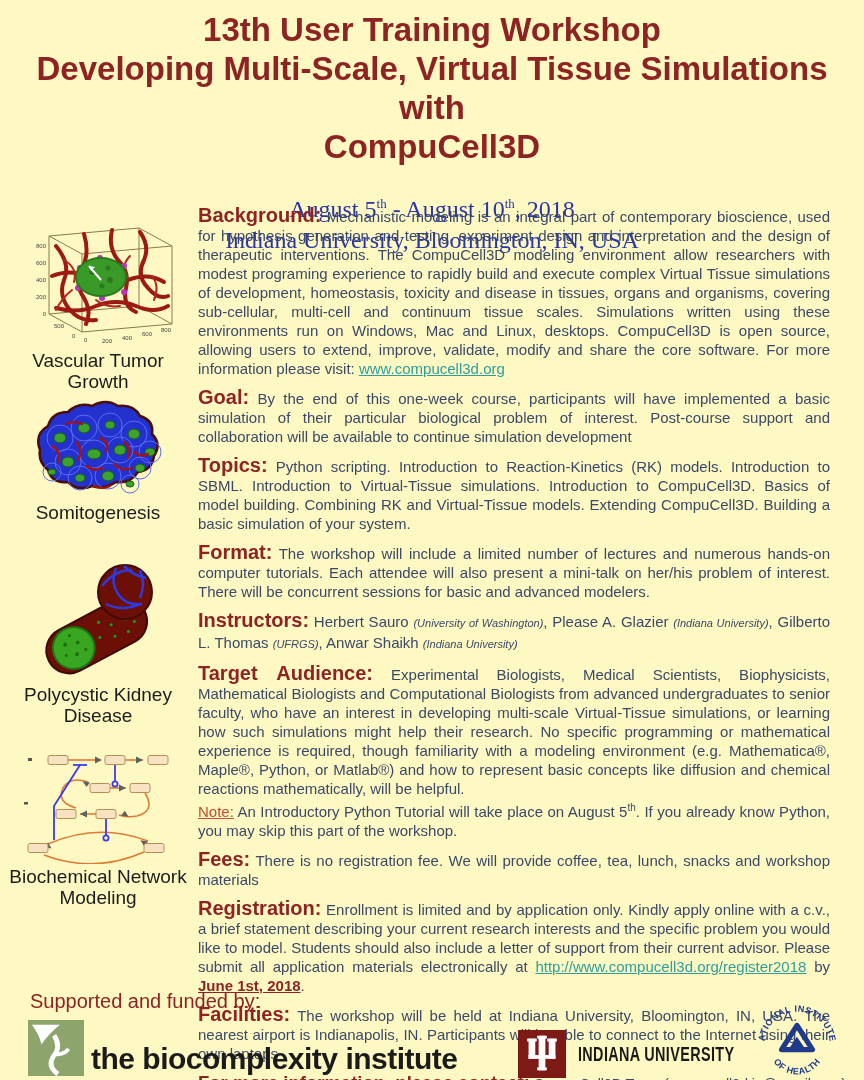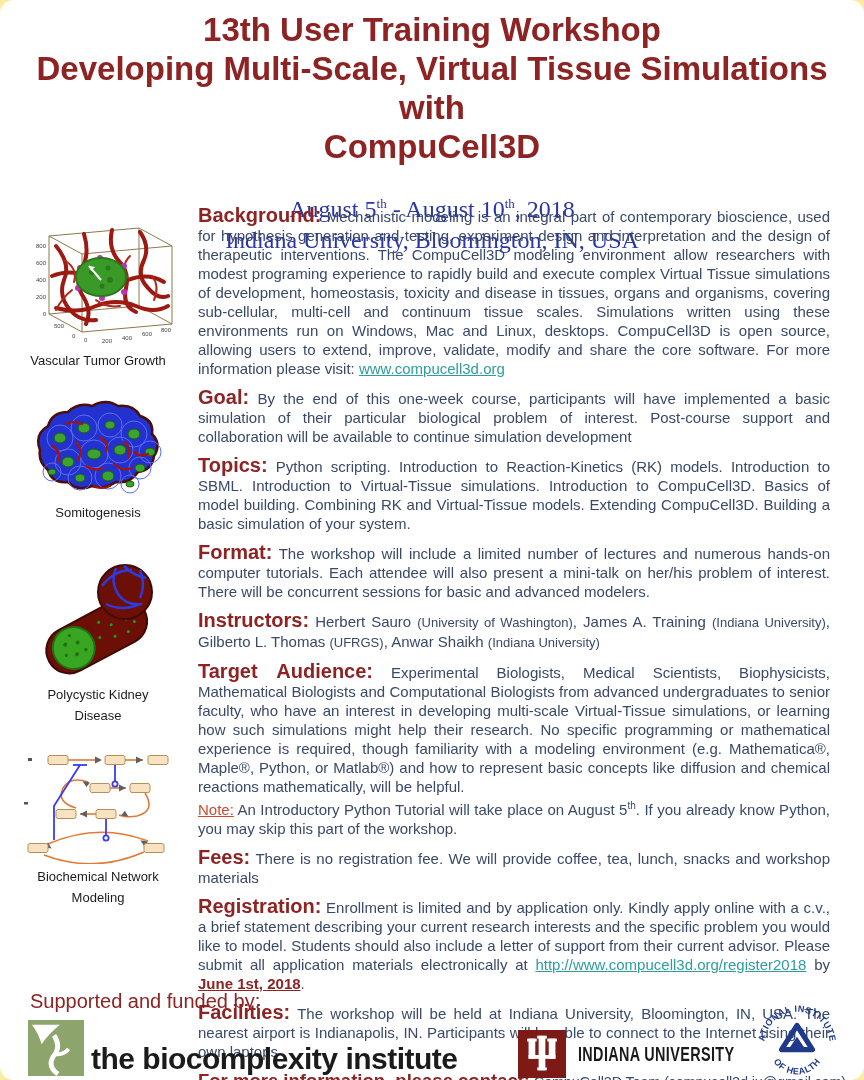--- a/index.html
+++ b/index.html
@@ -1,39 +1,39 @@
 <!DOCTYPE html>
 <html><head>
 <meta charset="utf-8">
 <style>
   * { margin:0; padding:0; box-sizing:border-box; }
   html,body { width:864px; }
   body { font-family:"Liberation Sans", sans-serif; background:#FAECA3; }
-  .page { position:relative; width:864px; height:1080px; background:#ffffff; overflow:hidden;border-radius:14px; }
+  .page { position:relative; width:864px; height:1080px; background:#fef9c3; overflow:hidden; }
 
   
   .title { margin-top:10px; text-align:center; color:#8E2323; font-weight:bold;
            font-size:33px; line-height:39px; }
   .dates { margin-top:22px; text-align:center; color:#2A35A8; font-size:24px; line-height:31px;font-family:Liberation Serif, serif; }
   .dates sup { font-size:13px; }
 
   
   .fig { position:absolute; left:4px; width:188px; text-align:center; }
-  .fig .cap { color:#1C1C1C; font-size:13px; line-height:21px; margin-top:2px; }
+  .fig .cap { color:#1C1C1C; font-size:19px; line-height:21px; margin-top:2px; }
   .fig svg { display:block; margin:0 auto; }
 
   
   .main { position:absolute; left:198px; top:206px; width:648px; color:#3A4968;
           font-size:15px; line-height:19px; }
   .main p { margin:0 16px 10px 0; text-align:justify; }
   .h { color:#8E2323; font-weight:bold; font-size:20px; }
   .lnk { color:#2E9D9D; text-decoration:underline; cursor:pointer; }
   .deadline { color:#8E2323; font-weight:bold; text-decoration:underline; }
   .note-label { color:#C84B2F; text-decoration:underline; }
-  .aff { font-size:13px; }
+  .aff { font-size:11px;font-style:italic; }
   sup.s { font-size:10px; }
   .contact-line { white-space:nowrap; }
   .contact-line .h { font-size:18.5px; }
   .contact-line .cbody { font-size:14.5px; letter-spacing:-0.2px; }
 
   
   .footer-label { position:absolute; left:30px; top:990px; color:#8E2323; font-size:20px; }
   .bio-logo { position:absolute; left:28px; top:1020px; display:flex; align-items:flex-end; }
   .bio-text { color:#1B1B1B; font-size:30px; font-weight:600; letter-spacing:-0.5px; margin-left:7px; }
   .iu-logo { position:absolute; left:518px; top:1030px; display:flex; align-items:center; }
@@ -256,21 +256,21 @@
   <div class="main">
 
     <p><span class="h">Background:</span><span> Mechanistic modeling is an integral part of contemporary bioscience, used for hypothesis generation and testing, experiment design and interpretation and the design of therapeutic interventions. The CompuCell3D modeling environment allow researchers with modest programing experience to rapidly build and execute complex Virtual Tissue simulations of development, homeostasis, toxicity and disease in tissues, organs and organisms, covering sub-cellular, multi-cell and continuum tissue scales. Simulations written using these environments run on Windows, Mac and Linux, desktops. CompuCell3D is open source, allowing users to extend, improve, validate, modify and share the core software. For more information please visit: </span><span class="lnk">www.compucell3d.org</span></p>
 
     <p><span class="h">Goal:</span><span> By the end of this one-week course, participants will have implemented a basic simulation of their particular biological problem of interest. Post-course support and collaboration will be available to continue simulation development</span></p>
 
     <p><span class="h">Topics:</span><span> Python scripting. Introduction to Reaction-Kinetics (RK) models. Introduction to SBML. Introduction to Virtual-Tissue simulations. Introduction to CompuCell3D. Basics of model building. Combining RK and Virtual-Tissue models. Extending CompuCell3D. Building a basic simulation of your system.</span></p>
 
     <p><span class="h">Format:</span><span> The workshop will include a limited number of lectures and numerous hands-on computer tutorials. Each attendee will also present a mini-talk on her/his problem of interest. There will be concurrent sessions for basic and advanced modelers.</span></p>
 
-    <p><span class="h">Instructors:</span><span> Herbert Sauro </span><span class="aff">(University of Washington)</span><span>, </span><span>James A. Training </span><span class="aff">(Indiana University)</span><span>, </span><span>Gilberto L. Thomas </span><span class="aff">(UFRGS)</span><span>, </span><span>Anwar Shaikh </span><span class="aff">(Indiana University)</span></p>
+    <p><span class="h">Instructors:</span><span> Herbert Sauro </span><span class="aff">(University of Washington)</span><span>, </span><span>Please A. Glazier </span><span class="aff">(Indiana University)</span><span>, </span><span>Gilberto L. Thomas </span><span class="aff">(UFRGS)</span><span>, </span><span>Anwar Shaikh </span><span class="aff">(Indiana University)</span></p>
 
     <p><span class="h">Target Audience:</span><span> Experimental Biologists, Medical Scientists, Biophysicists, Mathematical Biologists and Computational Biologists from advanced undergraduates to senior faculty, who have an interest in developing multi-scale Virtual-Tissue simulations, or learning how such simulations might help their research. No specific programming or mathematical experience is required, though familiarity with a modeling environment (e.g. Mathematica®, Maple®, Python, or Matlab®) and how to represent basic concepts like diffusion and chemical reactions mathematically, will be helpful.</span><br><span class="note-label">Note:</span><span> An Introductory Python Tutorial will take place on August 5</span><sup class="s">th</sup><span>. If you already know Python, you may skip this part of the workshop.</span></p>
 
     <p><span class="h">Fees:</span><span> There is no registration fee. We will provide coffee, tea, lunch, snacks and workshop materials</span></p>
 
     <p><span class="h">Registration:</span><span> Enrollment is limited and by application only. Kindly apply online with a c.v., a brief statement describing your current research interests and the specific problem you would like to model. Students should also include a letter of support from their current advisor. Please submit all application materials electronically at </span><span class="lnk">http://www.compucell3d.org/register2018</span><span> by </span><span class="deadline">June 1st, 2018</span><span>.</span></p>
 
     <p><span class="h">Facilities:</span><span> The workshop will be held at Indiana University, Bloomington, IN, USA. The nearest airport is Indianapolis, IN. Participants will be able to connect to the Internet using their own laptops</span></p>
 
     <p class="contact-line"><span class="h">For more information, please contact:</span><span class="cbody"> CompuCell3D Team (compucell3d.iu@gmail.com).</span></p>

